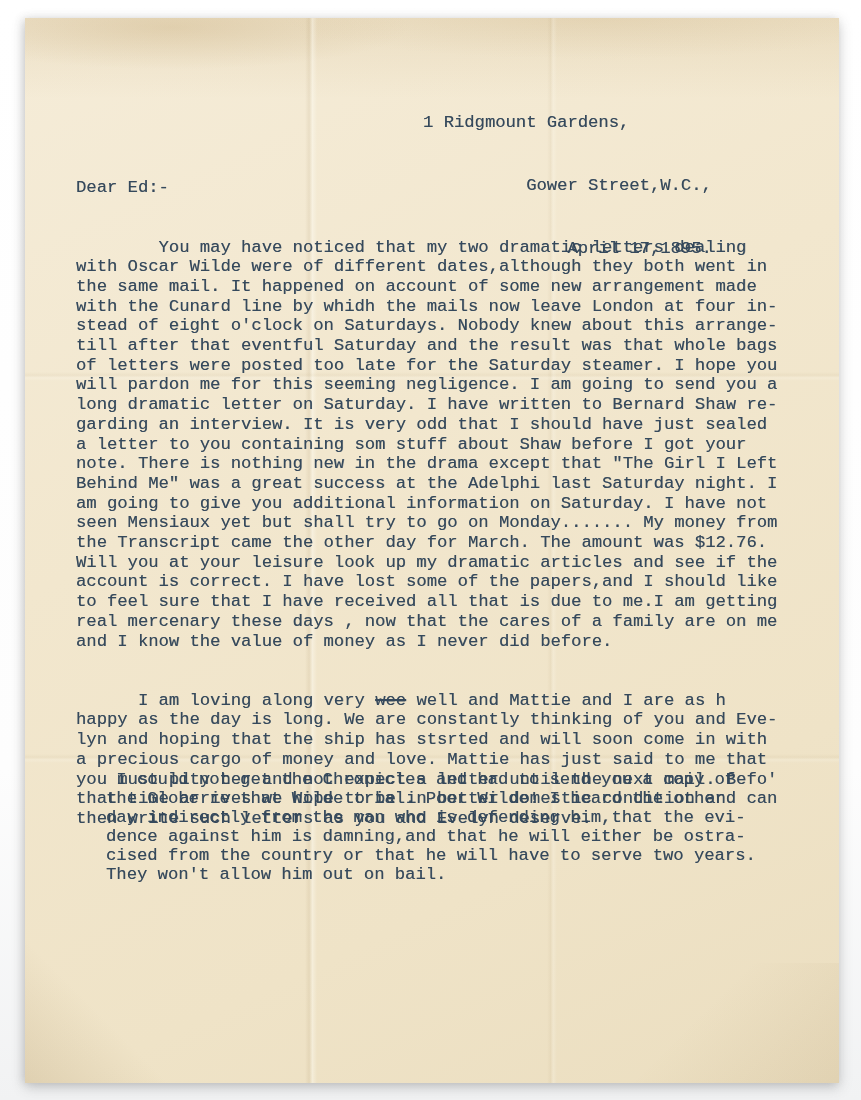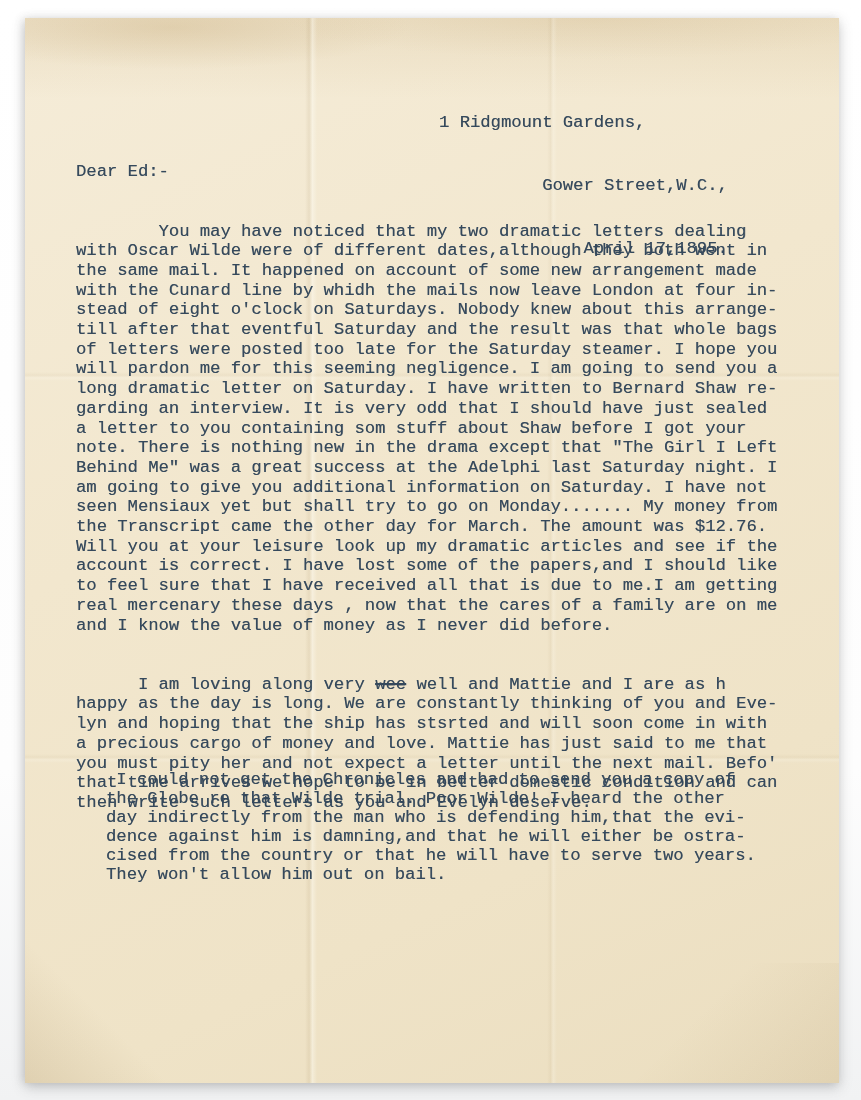--- a/index.html
+++ b/index.html
@@ -65,29 +65,28 @@
     font-size: 17.2px;
     letter-spacing: 0px;
     text-shadow: 0.3px 0.3px 0.5px rgba(47,66,86,0.55);
   }
   .header {
     position: absolute;
     left: 398px;
     top: 52px;
     line-height: 21px;
     white-space: pre;
-    margin-left: 16px;
   }
   .h2 { margin-left: 10ch; }
   .h3 { margin-left: 13ch; text-align: right; }
 
   .letter-body {
     position: absolute;
     left: 51px;
-    top: 105px;
+    top: 121px;
     line-height: 19.7px;
     white-space: pre;
   }
   .closing1 { margin-left: 24ch; }
   .closing2 { margin-left: 40ch; }
   .struck {
     font-weight: normal;
     text-decoration: line-through;
     text-decoration-thickness: 1.5px;
   }

